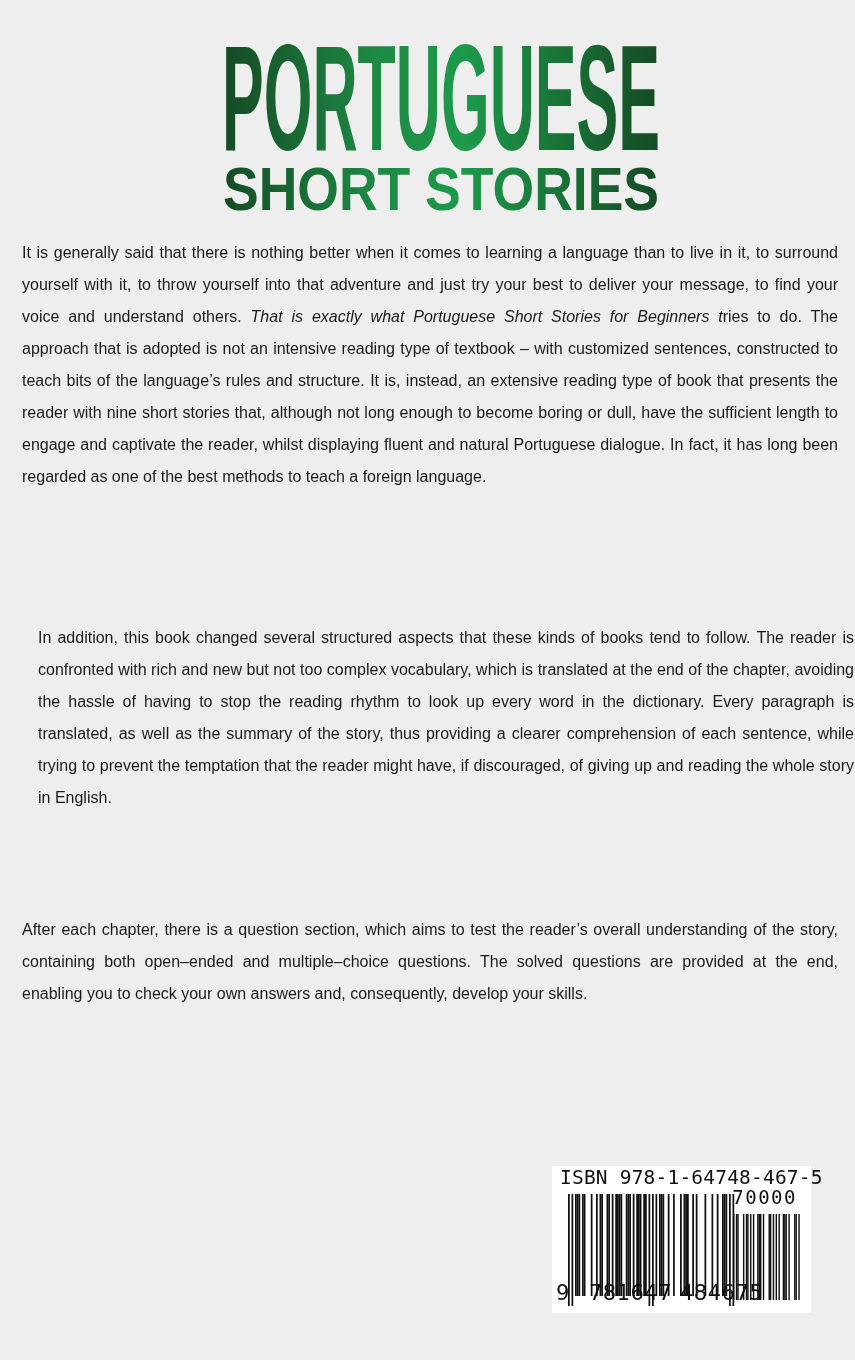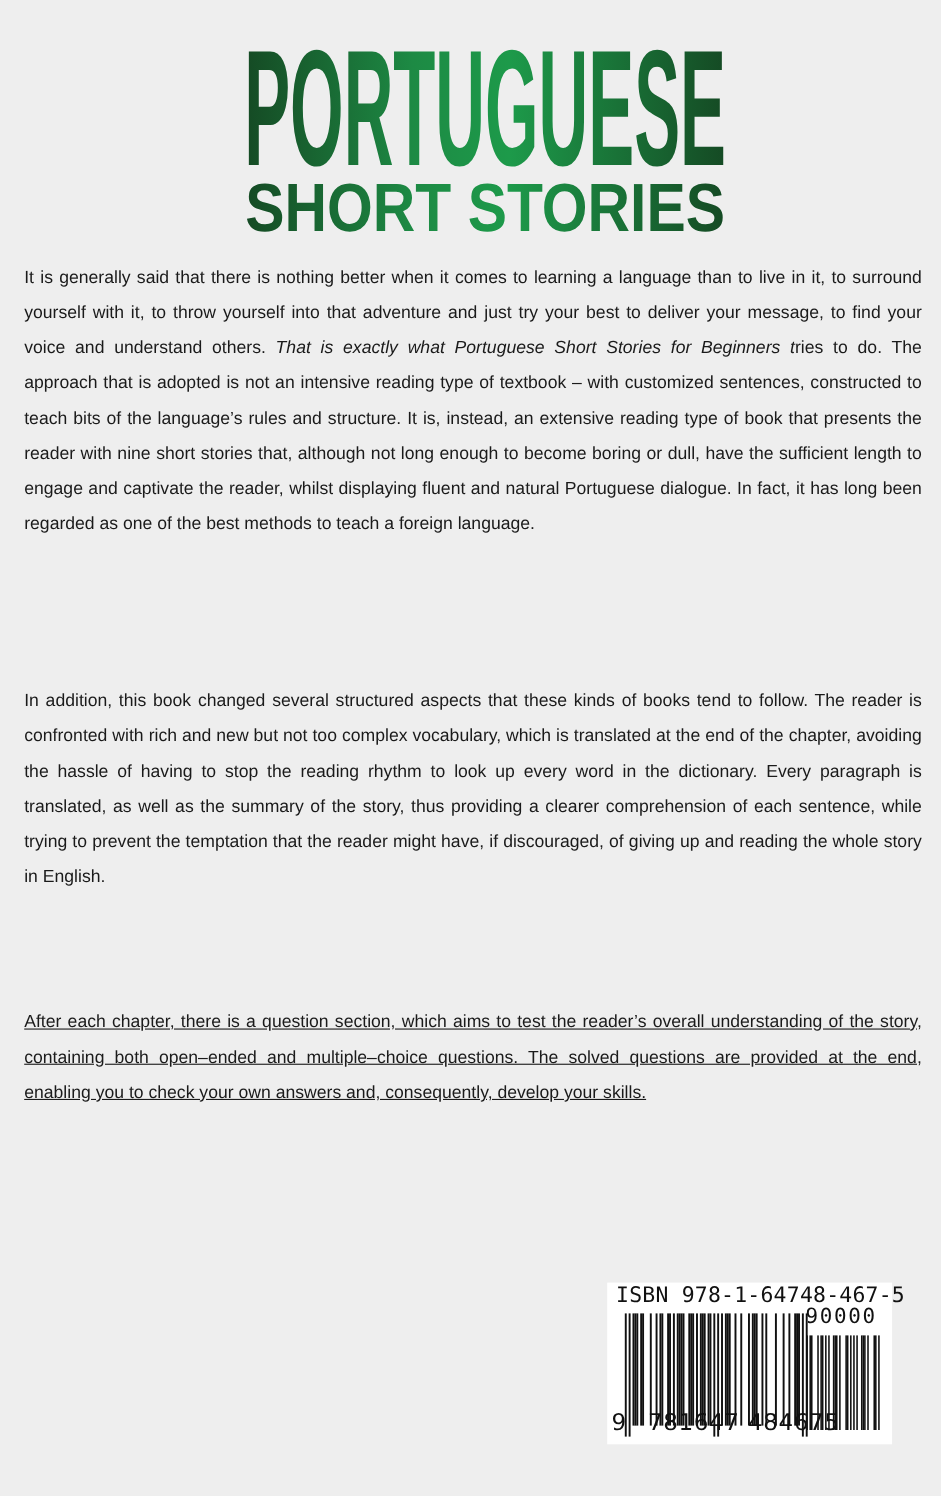--- a/index.html
+++ b/index.html
@@ -33,22 +33,22 @@
       position: absolute;
       left: 22px;
       width: 816px;
       font-size: 16px;
       line-height: 32px;
       text-align: justify;
       margin: 0;
       letter-spacing: 0px;
     }
     .p1 { top: 237px; }
-    .p2 { top: 622px; }
-    .p3 { top: 914px; text-decoration: underline; }
+    .p2 { top: 622px; margin-left: 16px; }
+    .p3 { top: 914px; }
     .body-text em {
       font-style: italic;
     }
     .barcode-box {
       position: absolute;
       left: 552px;
       top: 1166px;
       width: 259px;
       height: 147px;
       background: #ffffff;
@@ -184,19 +184,19 @@
       <rect x="226.44" y="48" width="1.42" height="86" fill="#111"></rect>
       <rect x="230.70" y="48" width="1.42" height="86" fill="#111"></rect>
       <rect x="232.12" y="48" width="1.42" height="86" fill="#111"></rect>
       <rect x="233.54" y="48" width="1.42" height="86" fill="#111"></rect>
       <rect x="236.38" y="48" width="1.42" height="86" fill="#111"></rect>
       <rect x="242.06" y="48" width="1.42" height="86" fill="#111"></rect>
       <rect x="243.48" y="48" width="1.42" height="86" fill="#111"></rect>
       <rect x="246.32" y="48" width="1.42" height="86" fill="#111"></rect>
     </svg>
   <div class="isbn-label">ISBN 978-1-64748-467-5</div>
-  <div class="price-code">90000</div>
+  <div class="price-code">70000</div>
   <div class="ean-digits">
     <span style="left:0px">9</span>
     <span style="left:33px;letter-spacing:0.5px">781647</span>
     <span style="left:124px;letter-spacing:0.5px">484675</span>
   </div>
 </div>
 
 </body></html>

